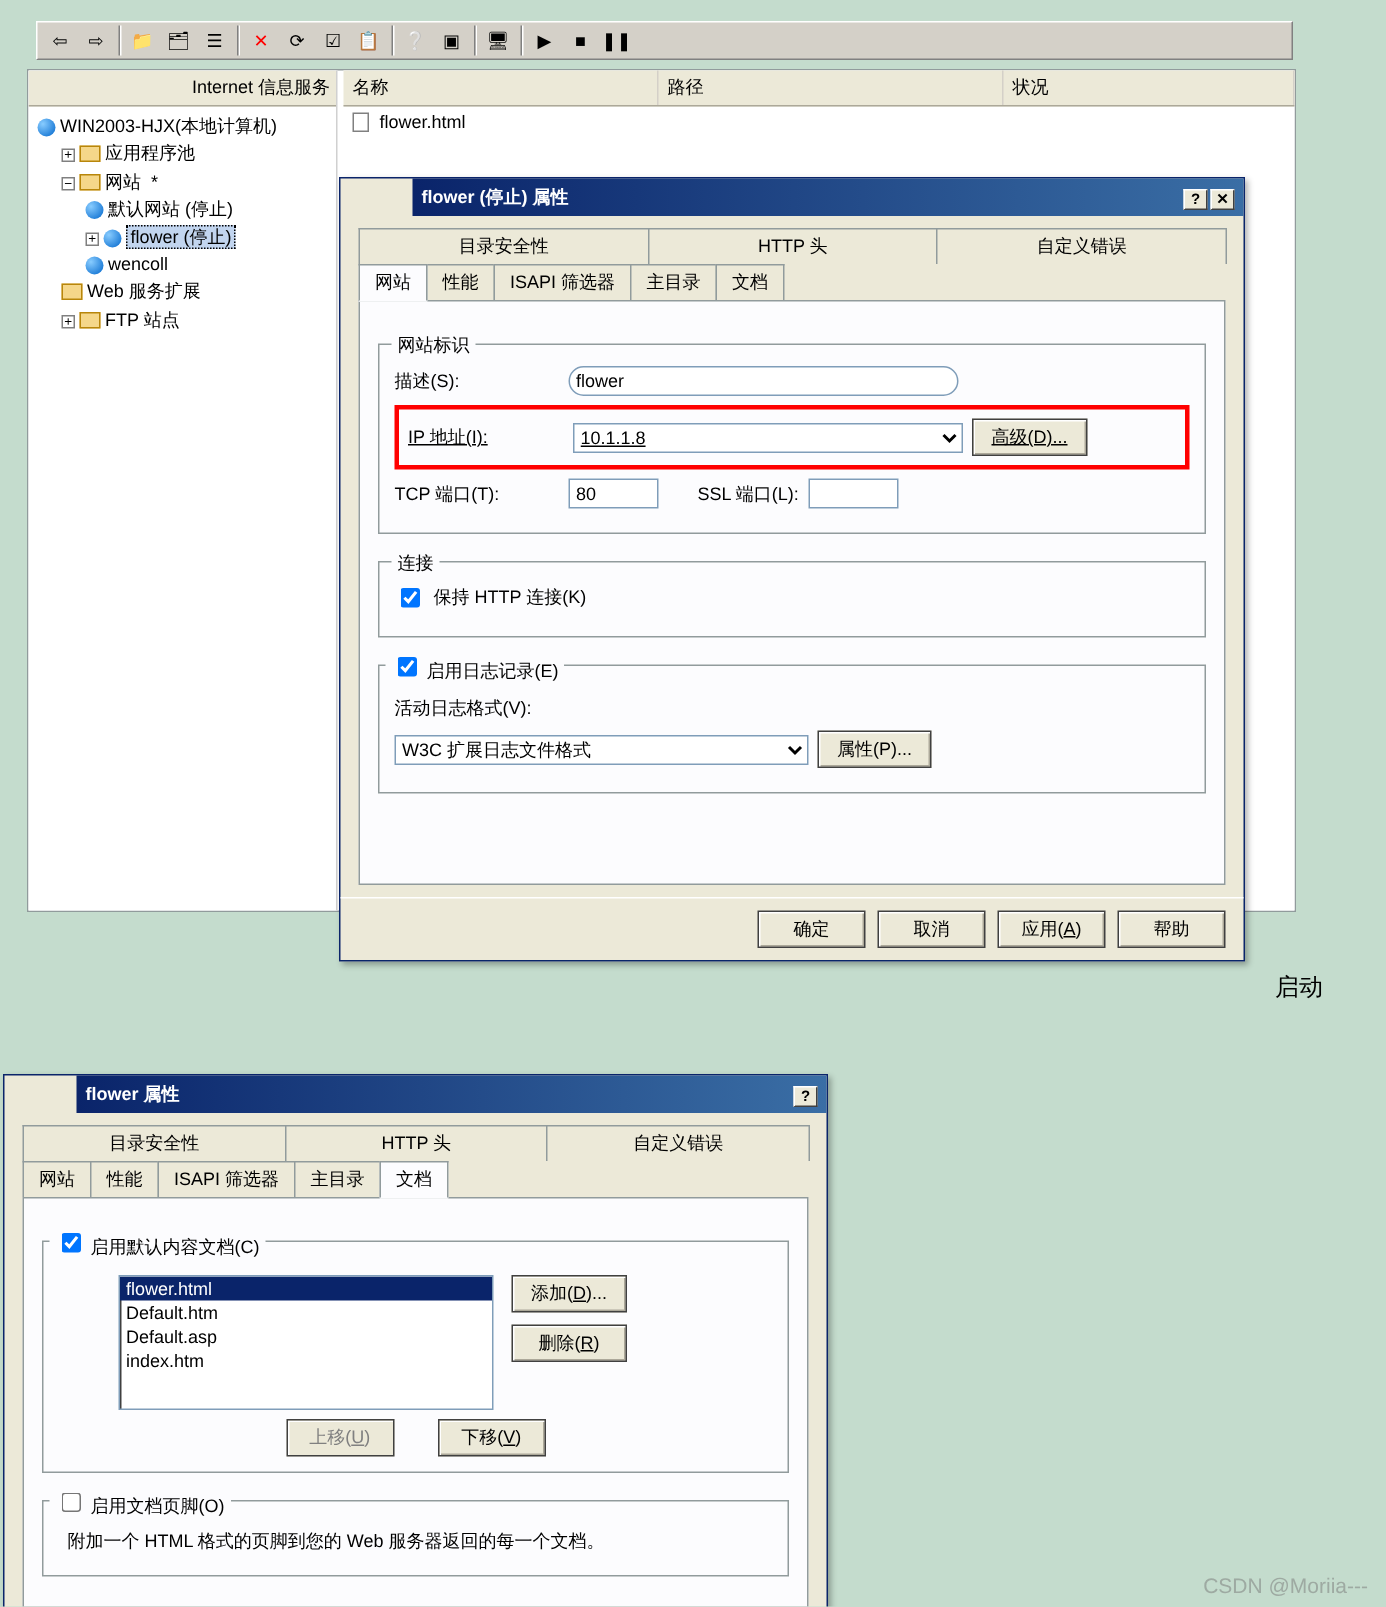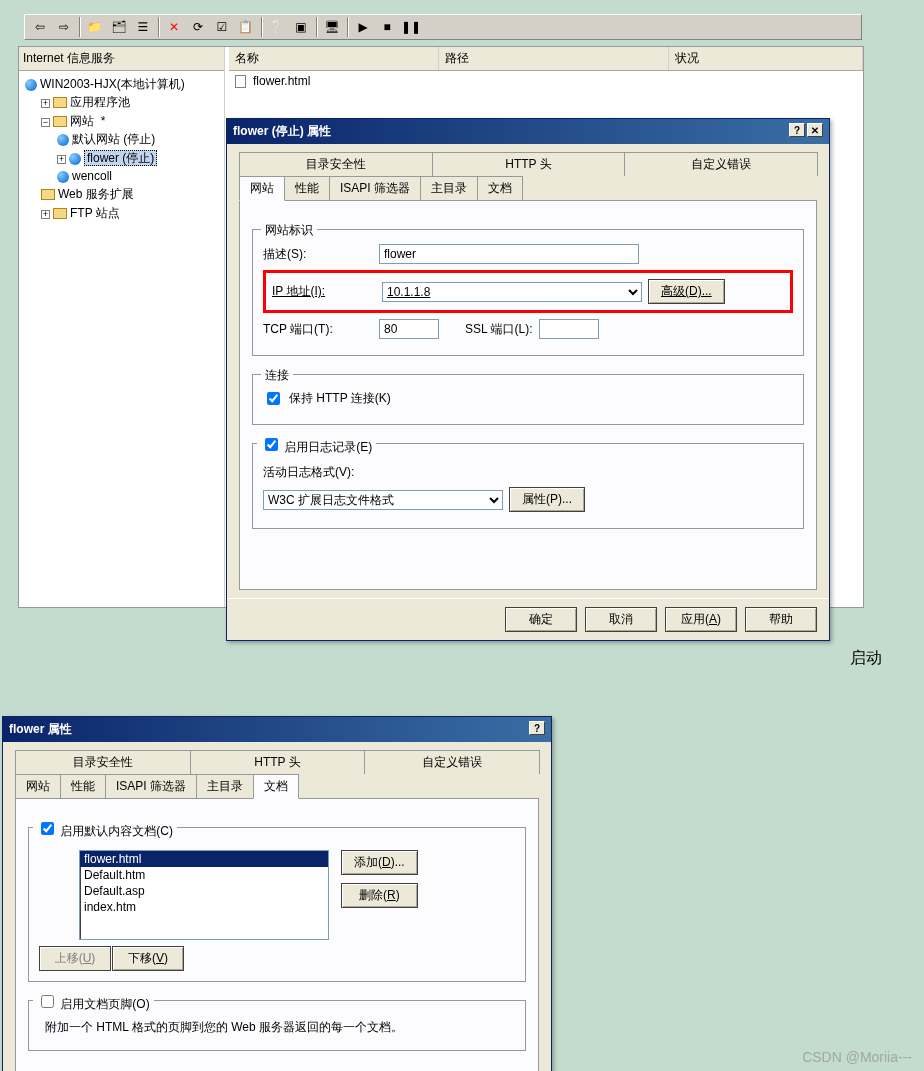--- a/index.html
+++ b/index.html
@@ -6,36 +6,36 @@
 body { margin: 0; background: #c4dccd; width: 924px; height: 1071px; position: relative; }
 
 
 .toolbar { position:absolute; top:14px; left:24px; width:838px; height:26px; background:#d4d0c8; border-top:1px solid #fff; border-left:1px solid #fff; border-bottom:1px solid #808080; border-right:1px solid #808080; display:flex; align-items:center; padding:0 4px; gap:2px; }
 .tbtn { width:22px; height:22px; display:flex; align-items:center; justify-content:center; }
 .sep { width:1px; height:20px; background:#808080; margin:0 2px; box-shadow:1px 0 #fff; }
 
 
 .mainwin { position:absolute; top:46px; left:18px; width:846px; height:562px; border:1px solid #919b9c; background:#fff; }
 .treepanel { position:absolute; top:0; left:0; width:206px; height:560px; background:#fff; border-right:1px solid #d0d0d0; overflow:auto; }
-.treehead { background:#ece9d8; border-bottom:1px solid #aca899; padding:3px 4px; }
+.treehead { background:#ece9d8; border-bottom:1px solid #aca899; padding:3px 4px;text-align:right; }
 .listpanel { position:absolute; top:0; left:210px; right:0; height:560px; background:#fff; }
 .listhead { display:flex; background:#ece9d8; border-bottom:1px solid #aca899; }
 .listhead div { padding:3px 6px; border-right:1px solid #d4d0c8; }
 .row { display:flex; align-items:center; padding:3px 6px; gap:4px; }
 .tree ul { list-style:none; margin:0; padding-left:16px; }
 .tree li { padding:1px 0; white-space:nowrap; }
 .tree .sel { background:#c2d5ef; border:1px dotted #000; padding:0 2px; }
 .exp { display:inline-block; width:9px; height:9px; border:1px solid #808080; text-align:center; line-height:7px; font-size:9px; margin-right:3px; background:#fff; cursor:pointer; }
 .foldericon { display:inline-block; width:14px; height:11px; background:#f5d78a; border:1px solid #b8860b; margin-right:3px; vertical-align:middle; }
 .globeicon { display:inline-block; width:12px; height:12px; background:radial-gradient(circle at 30% 30%, #8cf, #06c); border-radius:50%; margin-right:3px; vertical-align:middle; }
 .fileicon { display:inline-block; width:11px; height:13px; background:#fff; border:1px solid #808080; margin-right:3px; vertical-align:middle; }
 
 
 .dialog { position:absolute; background:#ece9d8; border:1px solid #0a246a; box-shadow:2px 2px 4px rgba(0,0,0,.3); }
-.titlebar { background:linear-gradient(to right,#0a246a,#3a6ea5); color:#fff; padding:4px 6px; font-weight:bold; display:flex; justify-content:space-between; align-items:flex-start; }
+.titlebar { background:linear-gradient(to right,#0a246a,#3a6ea5); color:#fff; padding:4px 6px; font-weight:bold; display:flex; justify-content:space-between; align-items:flex-end;margin-left:48px; }
 .titlebtns { display:flex; gap:2px; }
 .tbarbtn { width:16px; height:14px; background:#ece9d8; border:1px solid #fff; border-right-color:#404040; border-bottom-color:#404040; font-size:10px; font-weight:bold; display:flex; align-items:center; justify-content:center; color:#000; }
 .tabbar { display:flex; margin:8px 12px 0 12px; align-items:flex-end; position:relative; z-index:2; }
 .tab { padding:3px 10px; background:#ece9d8; border:1px solid #919b9c; border-bottom:none; margin-right:-1px; cursor:pointer; position:relative; }
 .tab.active { background:#fcfcfe; z-index:3; border-bottom:1px solid #fcfcfe; margin-bottom:-1px; }
 .tabpage { margin:0 12px 8px 12px; background:#fcfcfe; border:1px solid #919b9c; padding:10px 12px; }
 
 .fieldset { border:1px solid #919b9c; padding:8px 10px 10px 10px; margin:18px 0 10px 0; position:relative; }
 .fieldset .legend { position:absolute; top:-8px; left:8px; background:#fcfcfe; padding:0 4px; }
 .formrow { display:flex; align-items:center; margin:6px 0; gap:6px; }
@@ -139,21 +139,21 @@
     <div class="tab">主目录</div>
     <div class="tab">文档</div>
   </div>
 
   <div class="tabpage" style="min-height:390px">
 
     <div class="fieldset">
       <div class="legend">网站标识</div>
       <div class="formrow">
         <label>描述(S):</label>
-        <input class="txt" style="width: 260px;" value="flower">
+        <input class="txt" style="width: 260px; border-radius: 10px;" value="flower">
       </div>
       <div class="redbox">
         <label style="width:104px">IP 地址(I):</label>
         <select style="width:260px">
           <option style="background:#0a246a;color:#fff">10.1.1.8</option>
         </select>
         <button class="btn">高级(D)...</button>
       </div>
       <div class="formrow">
         <label>TCP 端口(T):</label>
@@ -173,21 +173,21 @@
 
     <div class="fieldset">
       <div class="legend" style="background:#fcfcfe;left:4px;top:-9px">
         <input type="checkbox" checked="" style="">
         <span>启用日志记录(E)</span>
       </div>
       <div class="formrow" style="margin-top:12px">
         <label style="width:auto">活动日志格式(V):</label>
       </div>
       <div class="formrow">
-        <select style="width:240px">
+        <select style="width:276px">
           <option>W3C 扩展日志文件格式</option>
         </select>
         <button class="btn">属性(P)...</button>
       </div>
     </div>
 
   </div>
 
   <div class="dlgbtns">
     <button class="btn">确定</button>
@@ -232,21 +232,21 @@
           <div class="selitem">flower.html</div>
           <div>Default.htm</div>
           <div>Default.asp</div>
           <div>index.htm</div>
         </div>
         <div style="display:flex;flex-direction:column;gap:8px">
           <button class="btn">添加(<span class="u">D</span>)...</button>
           <button class="btn">删除(<span class="u">R</span>)</button>
         </div>
       </div>
-      <div style="display:flex;gap:1px;justify-content:flex-start;margin-top:6px">
+      <div style="display:flex;gap:29px;justify-content:center;margin-top:6px">
         <button class="btn disabled">上移(<span class="u">U</span>)</button>
         <button class="btn">下移(<span class="u">V</span>)</button>
       </div>
     </div>
 
     <div class="fieldset">
       <div class="legend" style="top:-9px;left:4px">
         <input type="checkbox" style="">
         <span>启用文档页脚(O)</span>
       </div>

